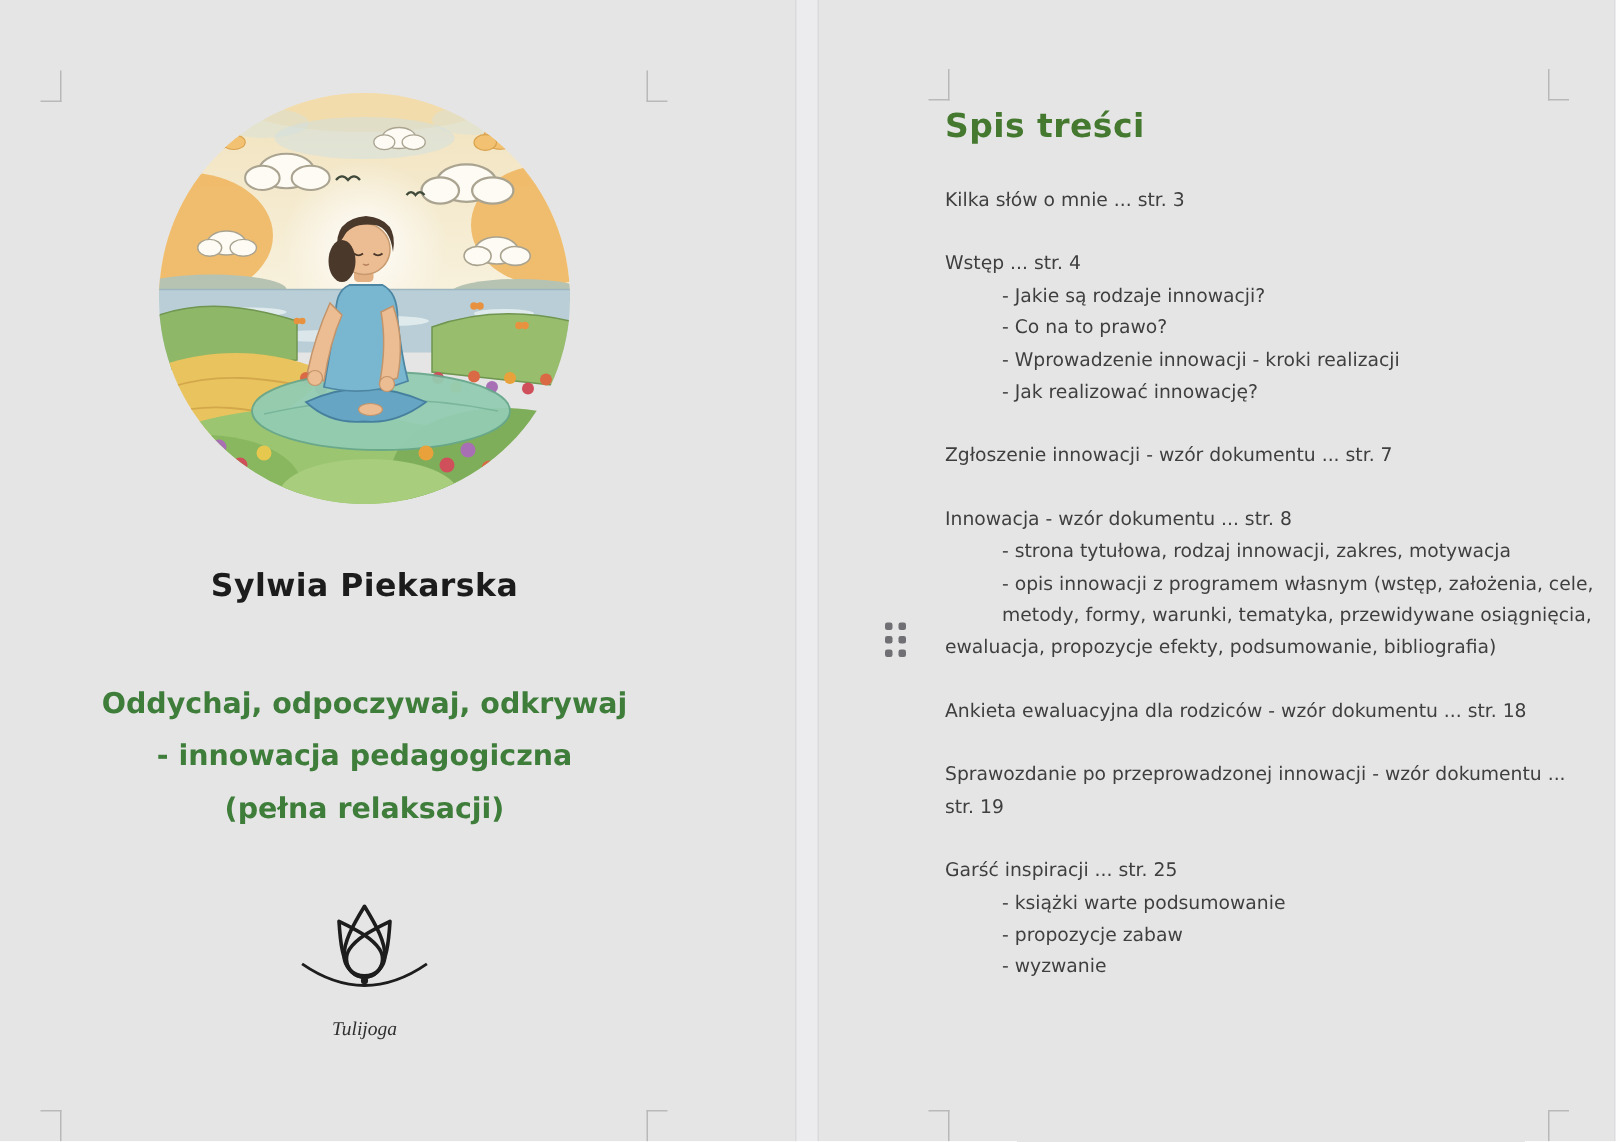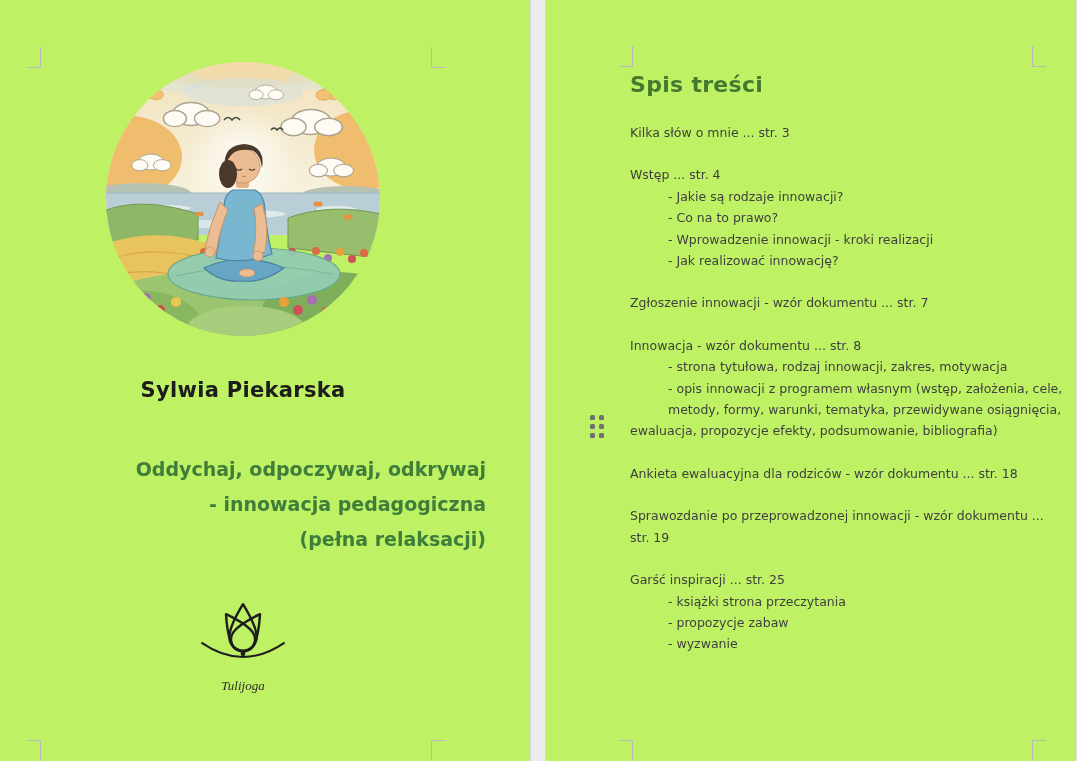--- a/index.html
+++ b/index.html
@@ -1,38 +1,38 @@
 <!DOCTYPE html>
 <html><head>
 <meta charset="utf-8">
 <style>
   html,body{margin:0;padding:0;background:#ffffff;}
   .stage{position:relative;width:1080px;height:761px;overflow:hidden;background:#fff;
          font-family:"DejaVu Sans","Liberation Sans",sans-serif;}
   .top-edge{position:absolute;left:0;top:0;width:1080px;height:2px;background:#f0f0f1;}
-  .page{position:absolute;top:0;height:761px;background:#bef264;}
+  .page{position:absolute;top:0;height:761px;background:#e5e5e5;}
   .page-left{left:0;width:530px;}
   .page-right{left:546px;width:530px;}
   .page-gap{position:absolute;left:530px;top:0;width:16px;height:761px;background:#ececee;
             border-left:1px solid #dadadd;border-right:1px solid #dadadd;box-sizing:border-box;}
   .right-edge{position:absolute;left:1076px;top:0;width:4px;height:761px;background:#fdfdfd;
               border-left:1px solid #dcdcdf;box-sizing:border-box;}
 
   
   .mark{position:absolute;width:13px;height:20px;border:0 solid #b9b9b9;}
   .mark.tl{border-right-width:1px;border-bottom-width:1px;}
   .mark.tr{border-left-width:1px;border-bottom-width:1px;}
   .mark.bl{border-right-width:1px;border-top-width:1px;}
   .mark.br{border-left-width:1px;border-top-width:1px;}
 
   
   .cover-illustration{position:absolute;left:106px;top:62px;width:274px;height:274px;}
   .cover-author{position:absolute;left:0;top:378px;width:486px;text-align:center;
                 font-size:21px;font-weight:bold;color:#1c1c1c;letter-spacing:.3px;}
-  .cover-title{position:absolute;left:0;top:452px;width:486px;text-align:right;
+  .cover-title{position:absolute;left:0;top:452px;width:486px;text-align:center;
                font-size:19px;font-weight:bold;line-height:35px;color:var(--cover-green,#3e7d3a);}
   .cover-logo{position:absolute;left:0;top:594px;width:486px;text-align:center;}
   .logo-text{margin-top:2px;font-family:"Liberation Serif","DejaVu Serif",serif;
              font-style:italic;font-size:13px;color:#2e2e2e;}
 
   
   .toc{position:absolute;left:84px;top:70px;width:440px;color:var(--body-text,#3f3f3f);}
   .toc-heading{font-size:22px;font-weight:bold;color:var(--accent-green,#45792f);
                line-height:30px;letter-spacing:.3px;}
   .toc-body{margin-top:22px;}
@@ -229,21 +229,21 @@
           </div>
           <div class="toc-para">
             <div class="toc-line ind0">Ankieta ewaluacyjna dla rodziców - wzór dokumentu ... str. 18</div>
           </div>
           <div class="toc-para">
             <div class="toc-line ind0">Sprawozdanie po przeprowadzonej innowacji - wzór dokumentu ...</div>
             <div class="toc-line ind0">str. 19</div>
           </div>
           <div class="toc-para">
             <div class="toc-line ind0">Garść inspiracji ... str. 25</div>
-            <div class="toc-line ind1">- książki strona przeczytania</div>
+            <div class="toc-line ind1">- książki warte podsumowanie</div>
             <div class="toc-line ind1">- propozycje zabaw</div>
             <div class="toc-line ind1">- wyzwanie</div>
           </div>
         </div>
     </div>
   </div>
 
   <div class="right-edge"></div>
 
   <div class="mark tl" style="left:27px;top:47px"></div>

